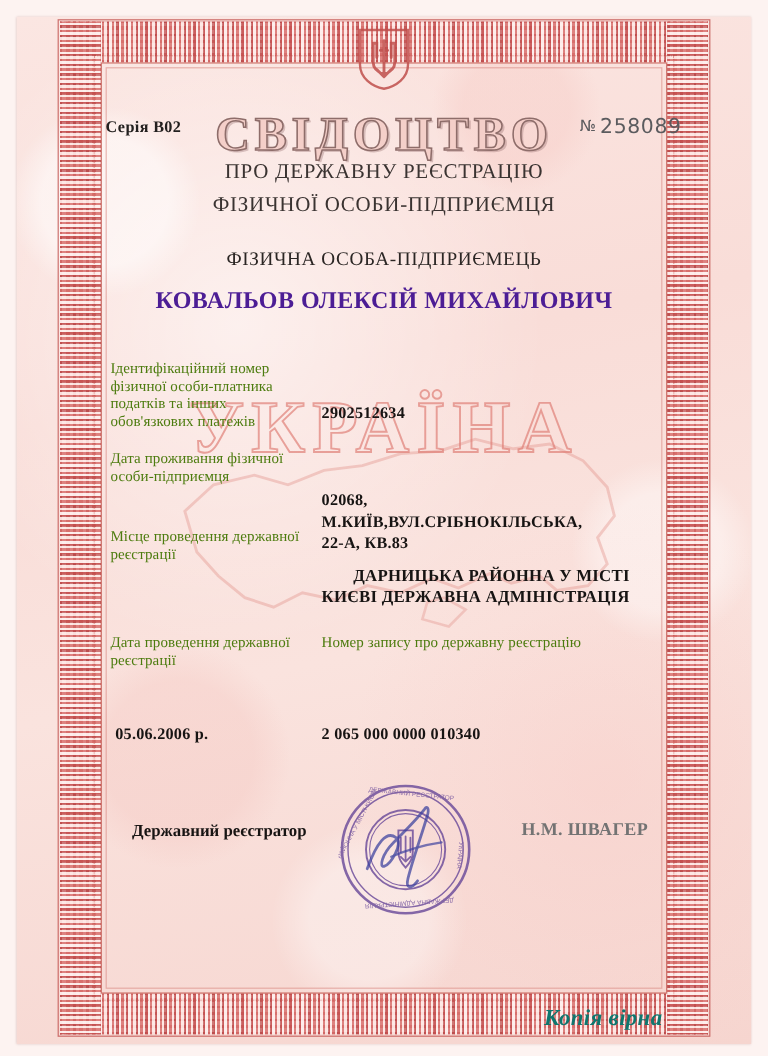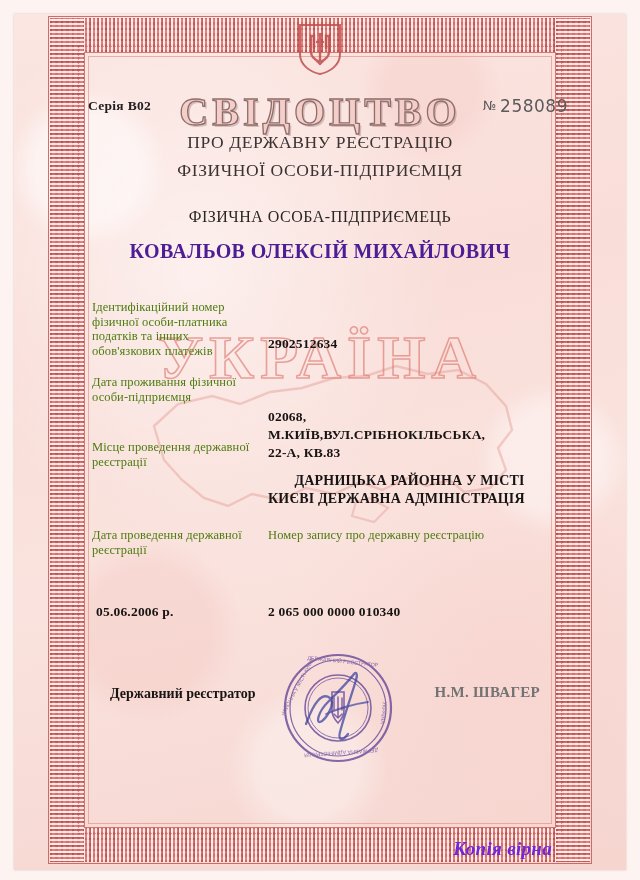--- a/index.html
+++ b/index.html
@@ -203,21 +203,21 @@
   }
   .sign-ink{
     position:absolute;left:296px;top:658px;width:96px;height:104px;
     opacity:.85;
   }
 
   .copy-note{
     position:absolute;right:88px;top:838px;
     font-family:"Liberation Serif",serif;
     font-style:italic;font-weight:700;
-    font-size:19px;color:#6d28d9;
+    font-size:19px;color:#0f766e;
     letter-spacing:.3px;
   }
 </style>
 </head>
 <body>
 
 <div class="page">
   <div class="paper">
     <div class="paper-noise"></div>
   </div>

